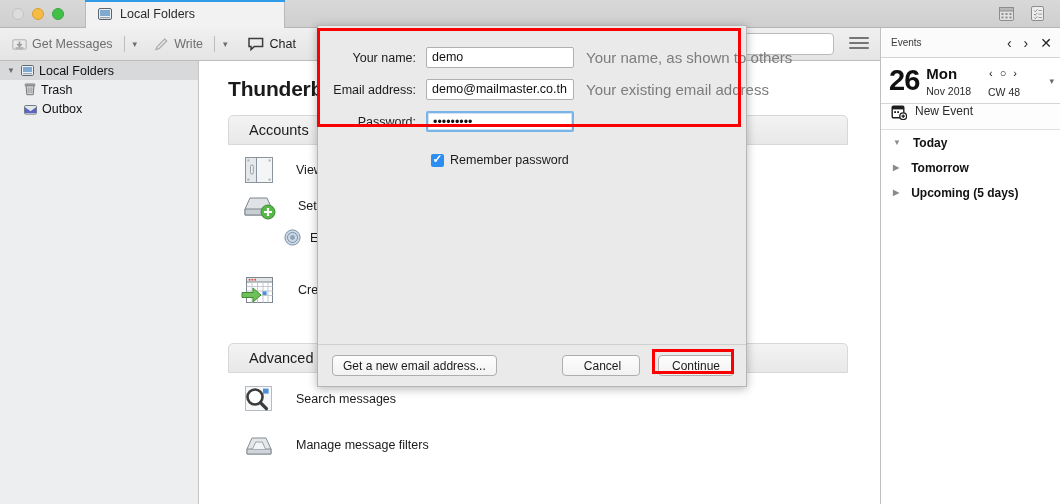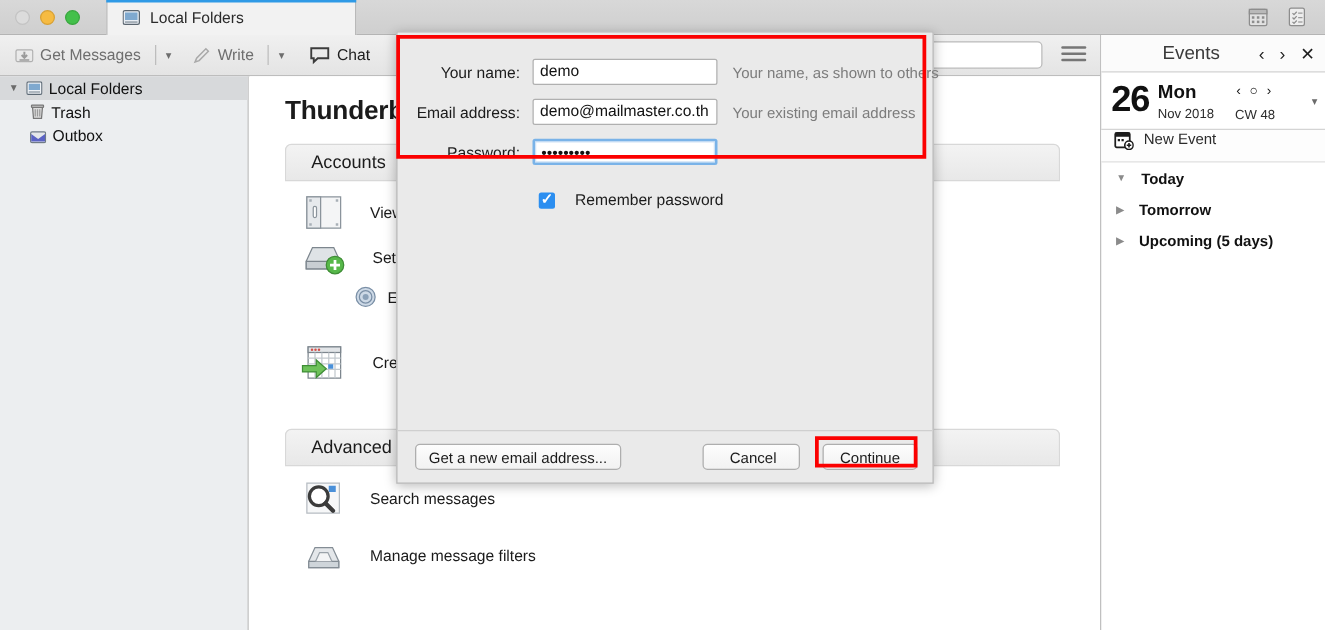--- a/index.html
+++ b/index.html
@@ -71,21 +71,21 @@
   .adv-hd  { left:28px; top:282px; width:620px; }
   .item { position:absolute; display:flex; align-items:center; gap:20px; font-size:12.5px; color:#1b1b1b; }
   .item .lbl { white-space:nowrap; }
   .sub-item { position:absolute; display:flex; align-items:center; gap:9px; font-size:12.5px; color:#1b1b1b; }
 
   
   .eventpane { position:absolute; left:880px; top:28px; width:180px; height:476px;
     background:#fff; border-left:1px solid #c0c0c0; }
   .ev-hd { height:30px; border-bottom:1px solid #d4d4d4; display:flex; align-items:center;
            padding:0 8px 0 10px; background:#fbfbfb; }
-  .ev-hd .t { font-size:15px; color:#3a3a3a; flex:1;margin-left:39px; }
+  .ev-hd .t { font-size:10px; color:#3a3a3a; flex:1; }
   .ev-nav { display:flex; align-items:center; gap:12px; color:#1d1d1d; font-size:14px; }
   .ev-date { height:46px; border-bottom:1px solid #d4d4d4; display:flex; align-items:center;
              padding-left:8px; position:relative; }
   .bigday { font-size:29px; font-weight:bold; color:#111; line-height:1; letter-spacing:-1px; }
   .dcol { margin-left:7px; }
   .dow { font-size:15px; font-weight:bold; color:#111; line-height:1.05; }
   .dmy { font-size:10.5px; color:#2b2b2b; margin-top:2px; }
   .midnav { position:absolute; left:108px; top:9px; display:flex; align-items:center; gap:7px;
             font-size:11px; color:#111; }
   .cw { position:absolute; left:107px; top:28px; font-size:10.5px; color:#2b2b2b; }
@@ -100,22 +100,22 @@
   
   .dlg { position:absolute; left:317px; top:25px; width:430px; height:362px;
          background:#eaeaea; border:1px solid #b6b6b6; box-shadow:0 2px 9px rgba(0,0,0,.28); }
   .dlg-body { position:relative; height:320px; }
   .field-row { position:absolute; display:flex; align-items:center; }
   .f-label { width:96px; text-align:right; font-size:12.5px; color:#1b1b1b; padding-right:10px; }
   .f-input { width:148px; height:21px; background:#fff; border:1px solid #b0b0b0; border-radius:2px;
              font-size:12.5px; color:#111; padding:0 5px; font-family:"Liberation Sans",sans-serif;
              line-height:19px; white-space:nowrap; overflow:hidden; }
   .f-input.focus { border:2px solid #7ab3e8; box-shadow:0 0 0 1px #cfe2f6 inset; }
-  .f-hint { font-size:12px; color:#7c7c7c; margin-left:12px; white-space:nowrap; }
-  .chkrow { position:absolute; left:113px; top:127px; display:flex; align-items:center; gap:16px; }
+  .f-hint { font-size:15px; color:#7c7c7c; margin-left:12px; white-space:nowrap; }
+  .chkrow { position:absolute; left:113px; top:127px; display:flex; align-items:center; gap:6px; }
   .chk { width:13px; height:13px; border-radius:2px; background:#2b8ef0; position:relative; }
   .chk::after { content:"✓"; position:absolute; left:1.5px; top:-2px; color:#fff; font-size:12px; font-weight:bold; }
   .chk-lbl { font-size:12.5px; color:#1b1b1b; }
 
   .dlg-foot { position:absolute; left:0; bottom:0; width:100%; height:42px;
               border-top:1px solid #cfcfcf; }
   .btn { position:absolute; height:21px; background:linear-gradient(#fdfdfd,#f2f2f2);
          border:1px solid #aeaeae; border-radius:4px; font-size:12px; color:#1b1b1b;
          display:flex; align-items:center; justify-content:center; padding:0 10px; white-space:nowrap; }
 

